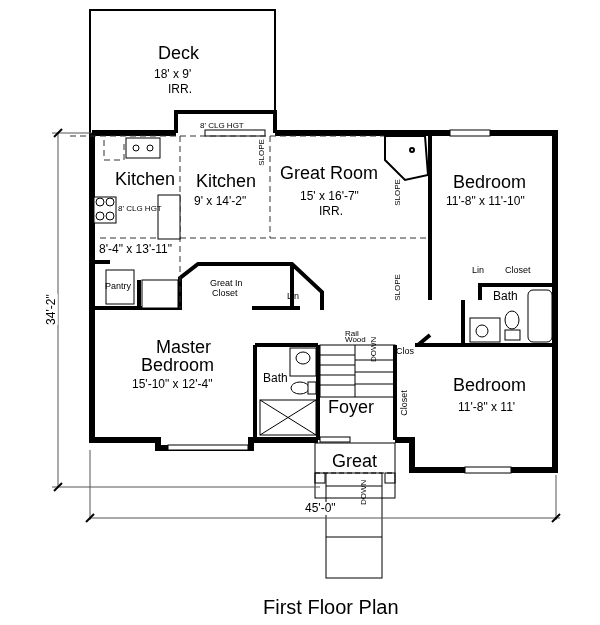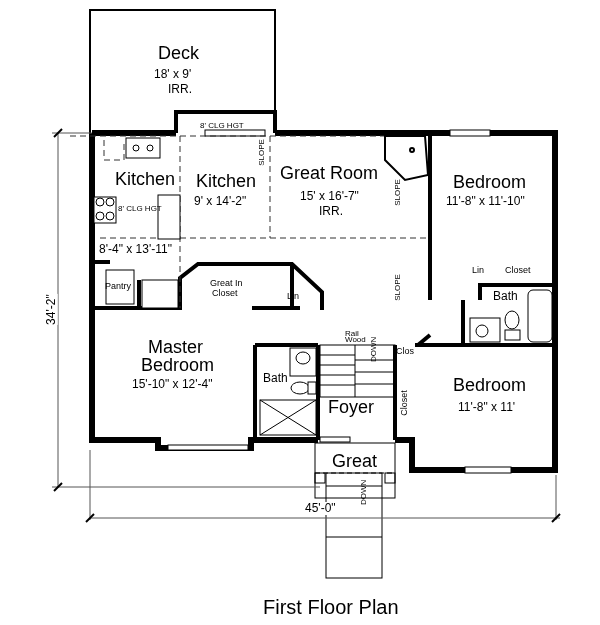--- a/index.html
+++ b/index.html
@@ -149,21 +149,21 @@
 <div class="lbl room" style="left:196px;top:172px;">Kitchen</div>
 <div class="lbl dim" style="left:194px;top:195px;">9' x 14'-2"</div>
 
 <div class="lbl room" style="left:280px;top:164px;">Great Room</div>
 <div class="lbl dim" style="left:300px;top:190px;">15' x 16'-7"</div>
 <div class="lbl dim" style="left:319px;top:205px;">IRR.</div>
 
 <div class="lbl room" style="left:453px;top:173px;">Bedroom</div>
 <div class="lbl dim" style="left:446px;top:195px;">11'-8" x 11'-10"</div>
 
-<div class="lbl room" style="left:148px;top:338px;">Master</div>
+<div class="lbl room" style="left:156px;top:338px;">Master</div>
 <div class="lbl room" style="left:141px;top:356px;">Bedroom</div>
 <div class="lbl dim" style="left:132px;top:378px;">15'-10" x 12'-4"</div>
 
 <div class="lbl room" style="left:453px;top:376px;">Bedroom</div>
 <div class="lbl dim" style="left:458px;top:401px;">11'-8" x 11'</div>
 
 <div class="lbl room" style="left:328px;top:398px;">Foyer</div>
 <div class="lbl room" style="left:332px;top:452px;">Great</div>
 
 <div class="lbl small" style="left:105px;top:282px;">Pantry</div>

